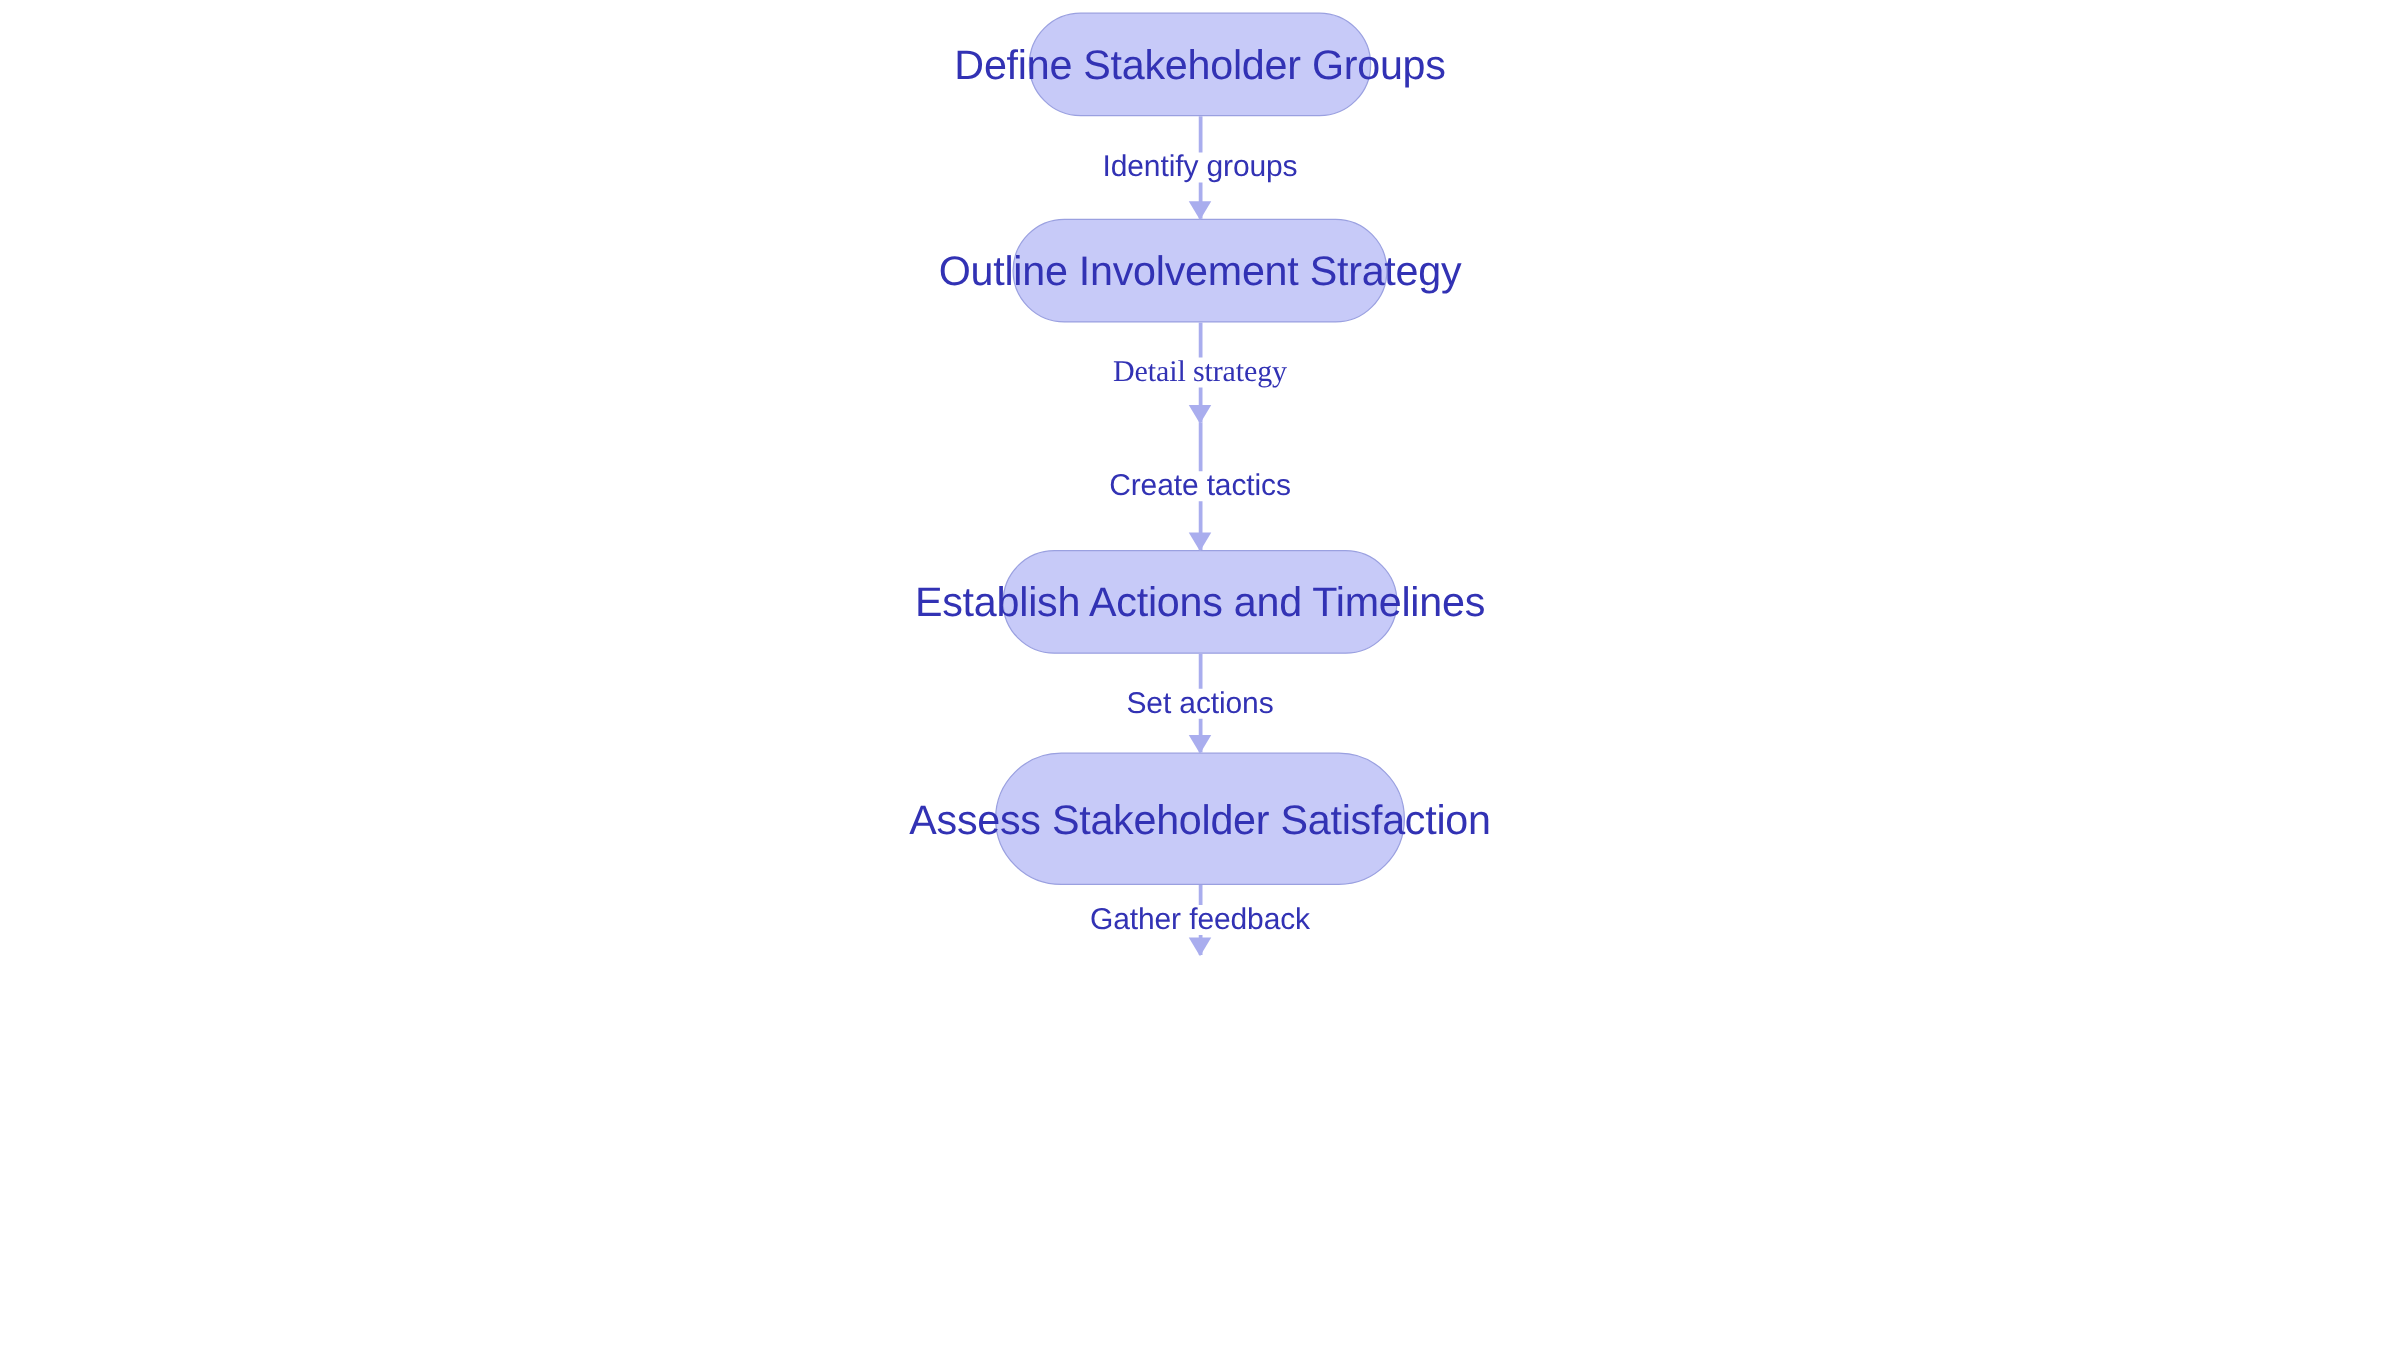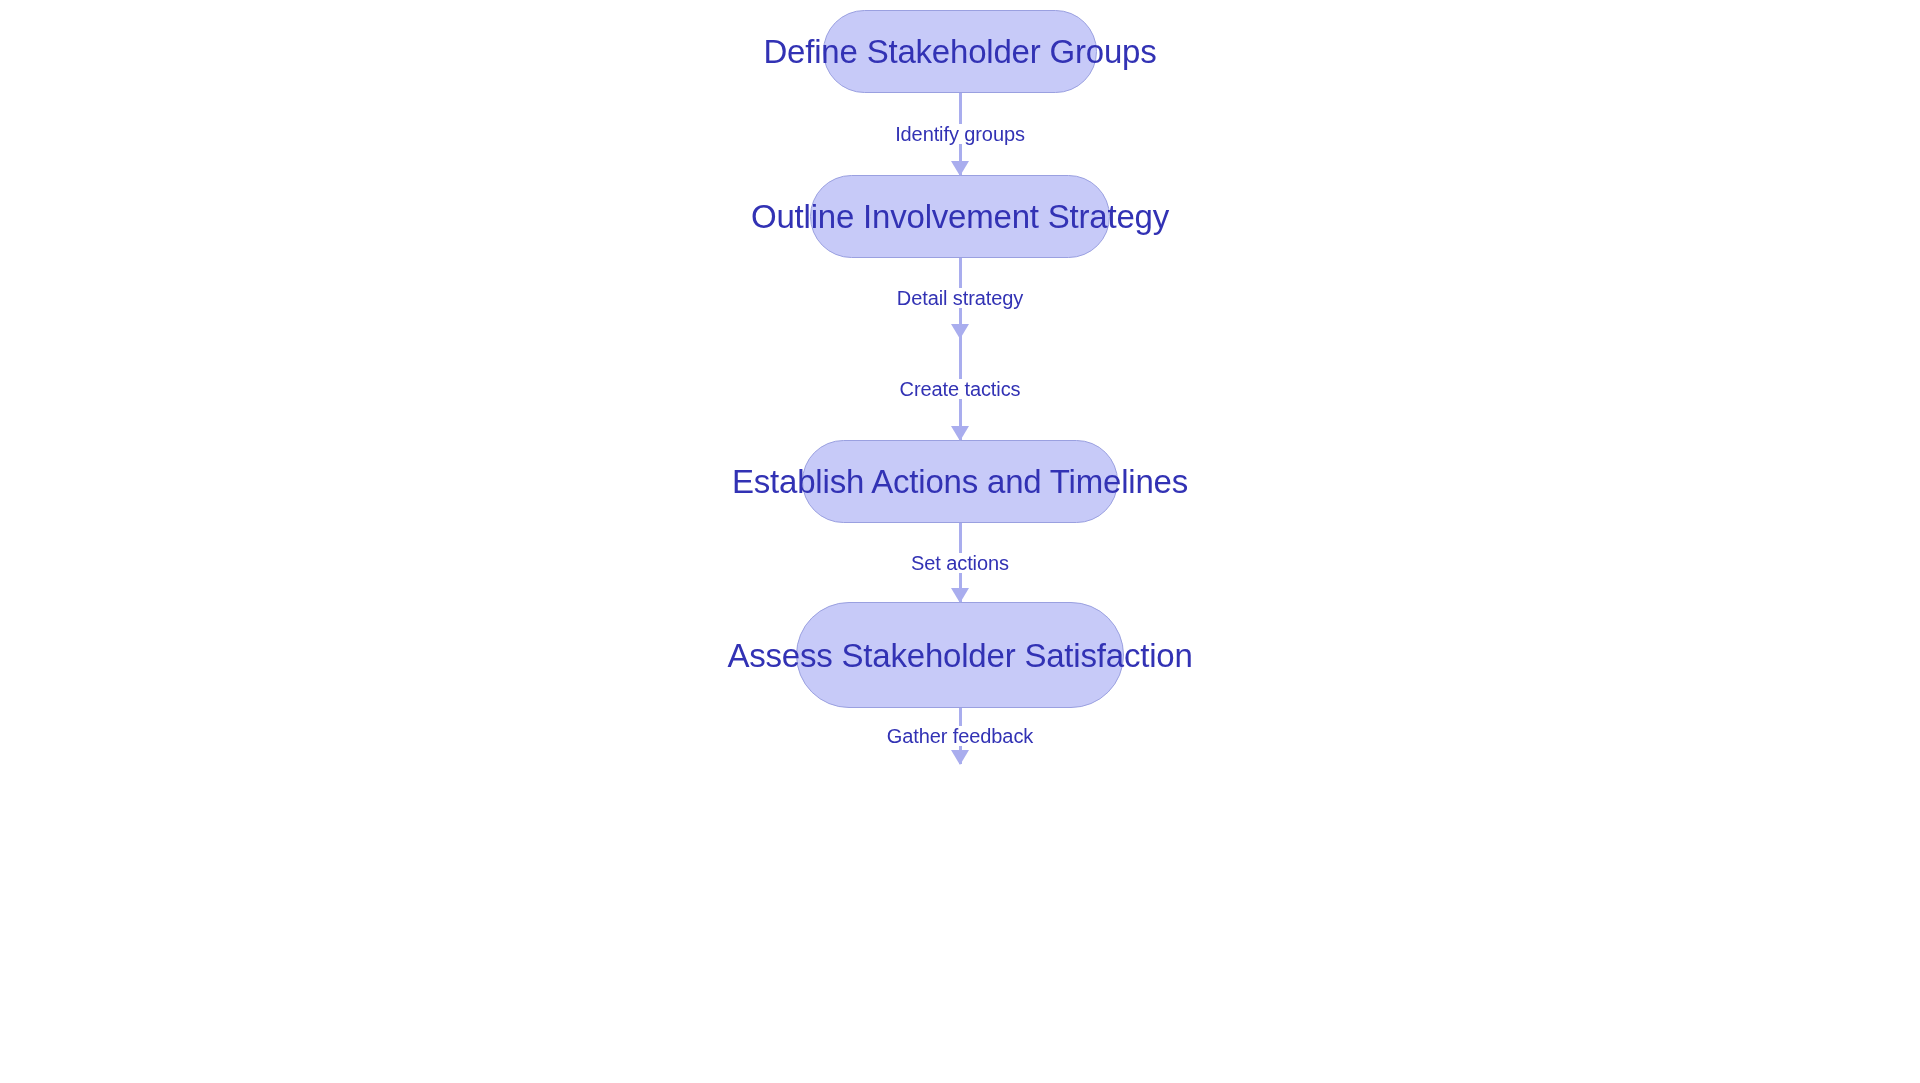--- a/index.html
+++ b/index.html
@@ -84,36 +84,36 @@
     border-right: 9px solid transparent;
     border-top: 15px solid #a9adee;
   }
 
   .edge-label {
     position: relative;
     z-index: 2;
     background: #ffffff;
     padding: 0 9px;
     color: #3232b4;
-    font-size: 20px;
+    font-size: 24px;
     line-height: 1;
     letter-spacing: -0.1px;
     white-space: nowrap;
   }
 
   
   .node-0 { width: 274px; height: 83px; }
   .node-1 { width: 300px; height: 83px; }
   .node-2 { width: 324px; height: 83px; }
   .node-3 { width: 316px; height: 83px; }
   .node-4 { width: 328px; height: 106px; }
   .node-5 { width: 483px; height: 87px; }
 
   .edge-0 { height: 82px; }
-  .edge-1 { height: 80px; }
+  .edge-1 { height: 80px; font-family: Liberation Serif, serif; }
   .edge-2 { height: 102px; }
   .edge-3 { height: 79px; }
   .edge-4 { height: 56px; }
 
   .top-spacer { flex: 0 0 auto; height: 10px; }
 </style>
 </head>
 <body>
 
 <div id="flowchart-canvas">

